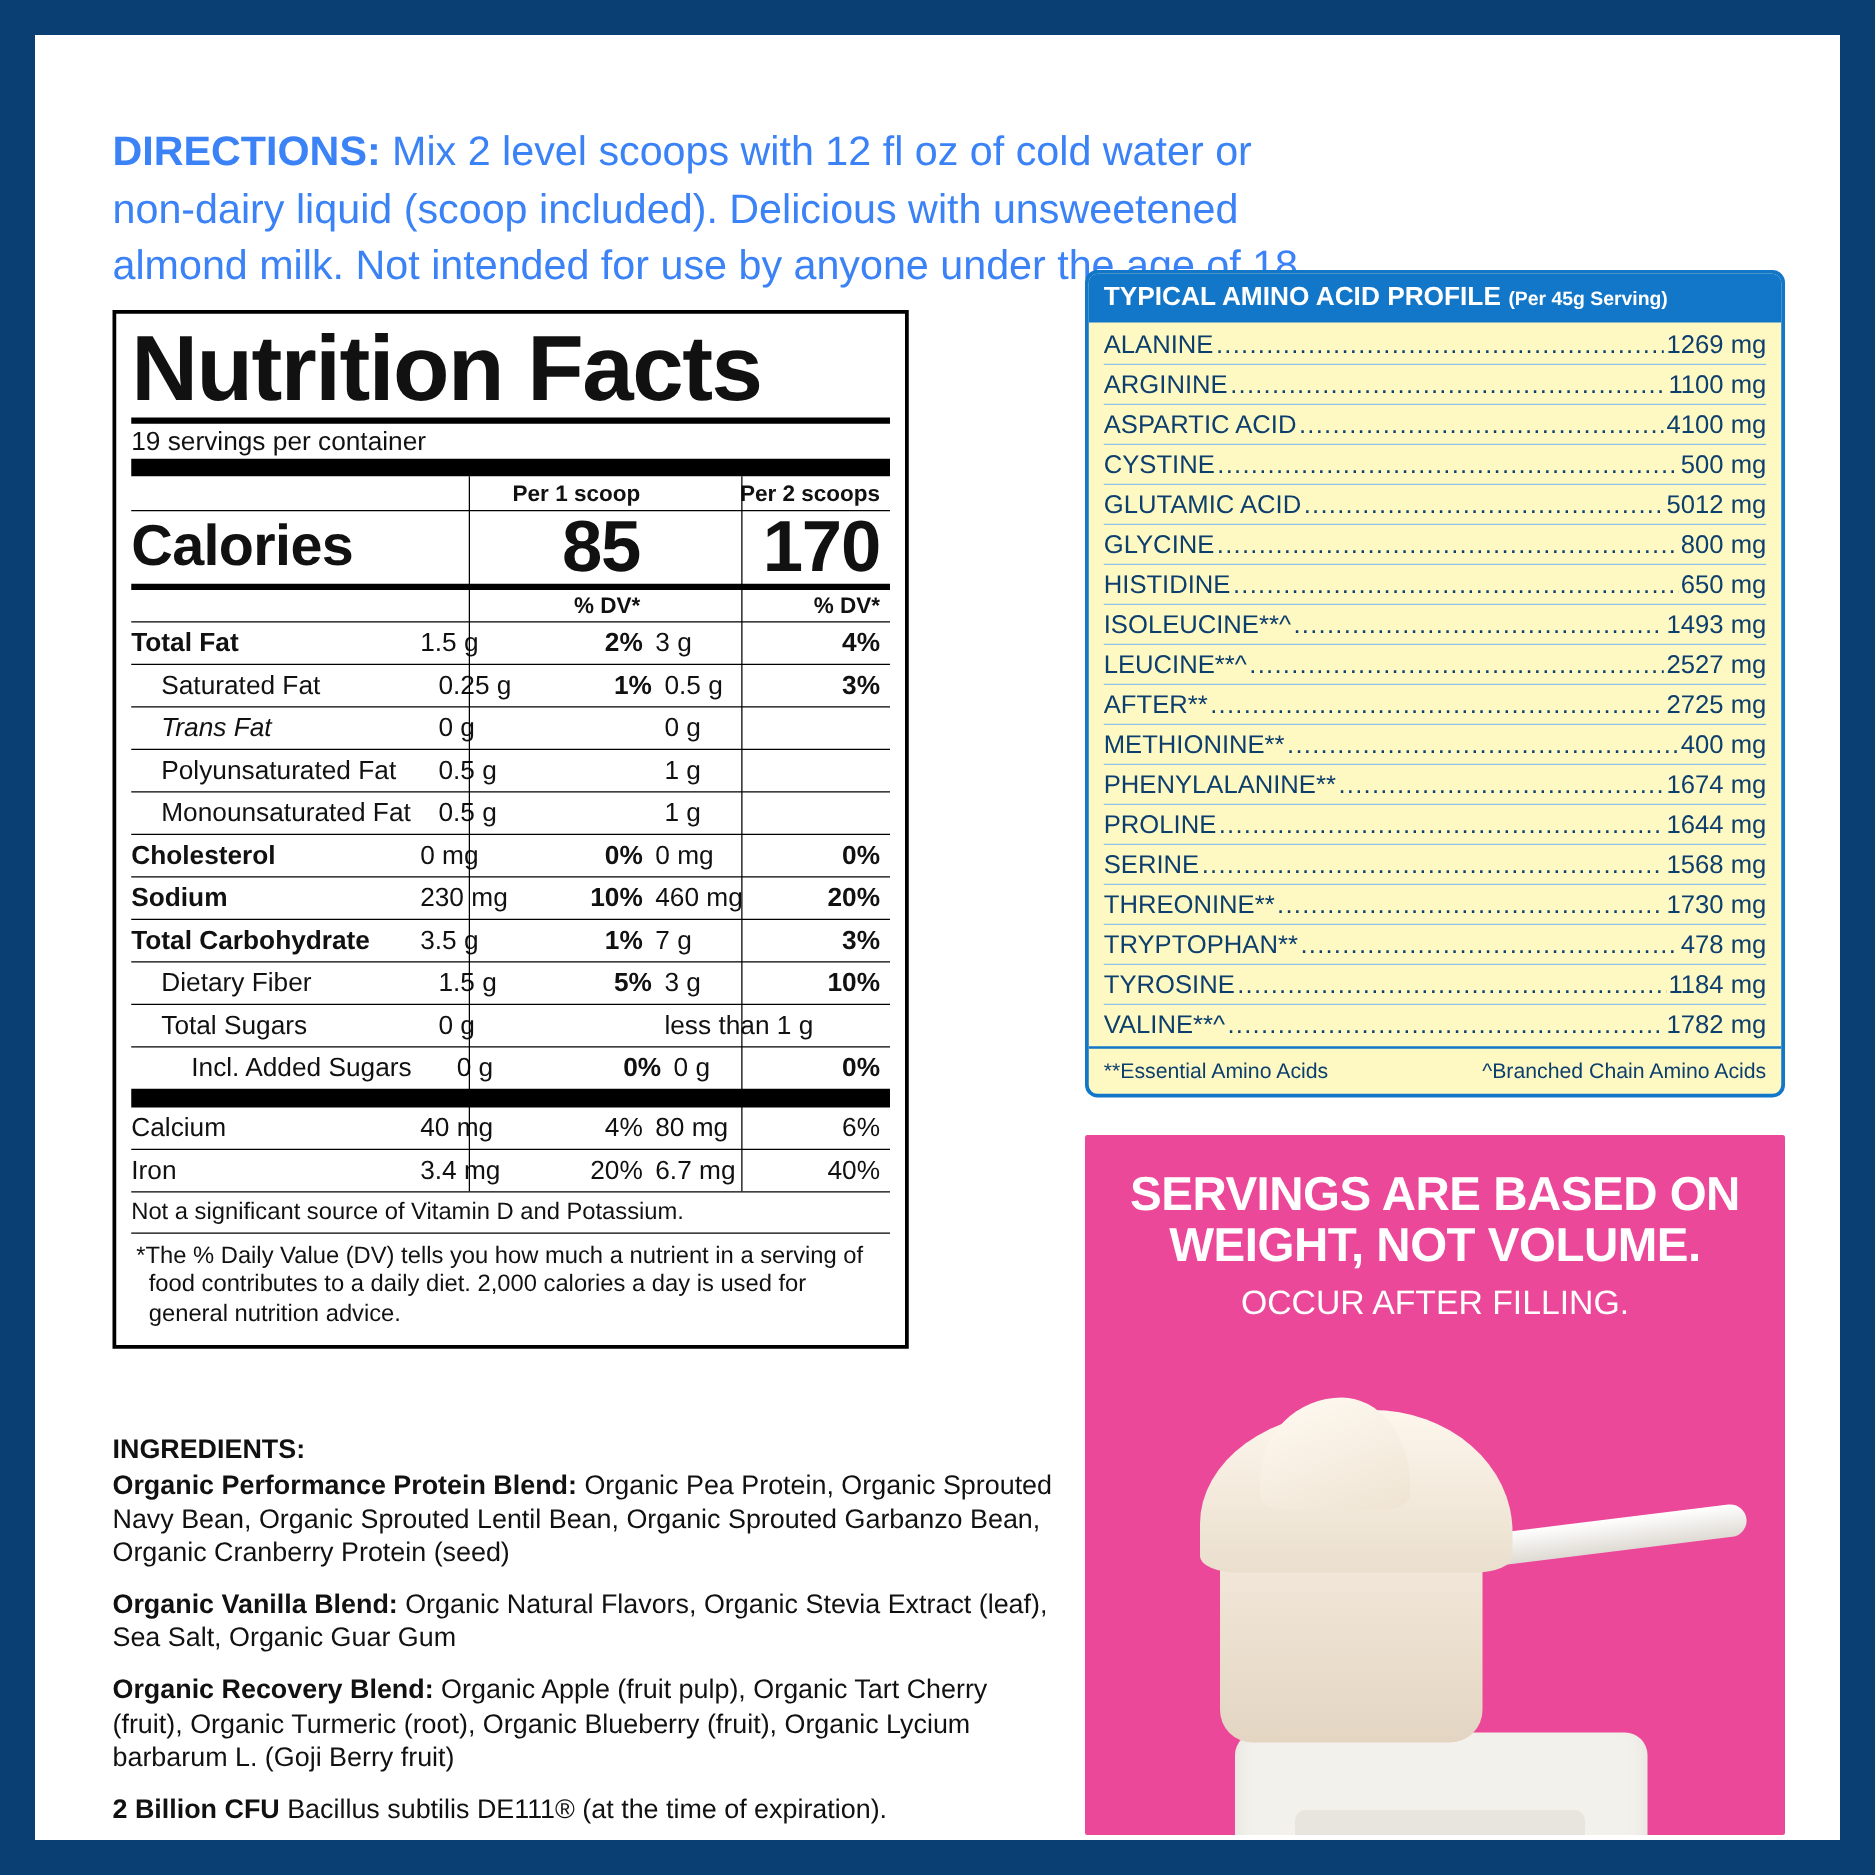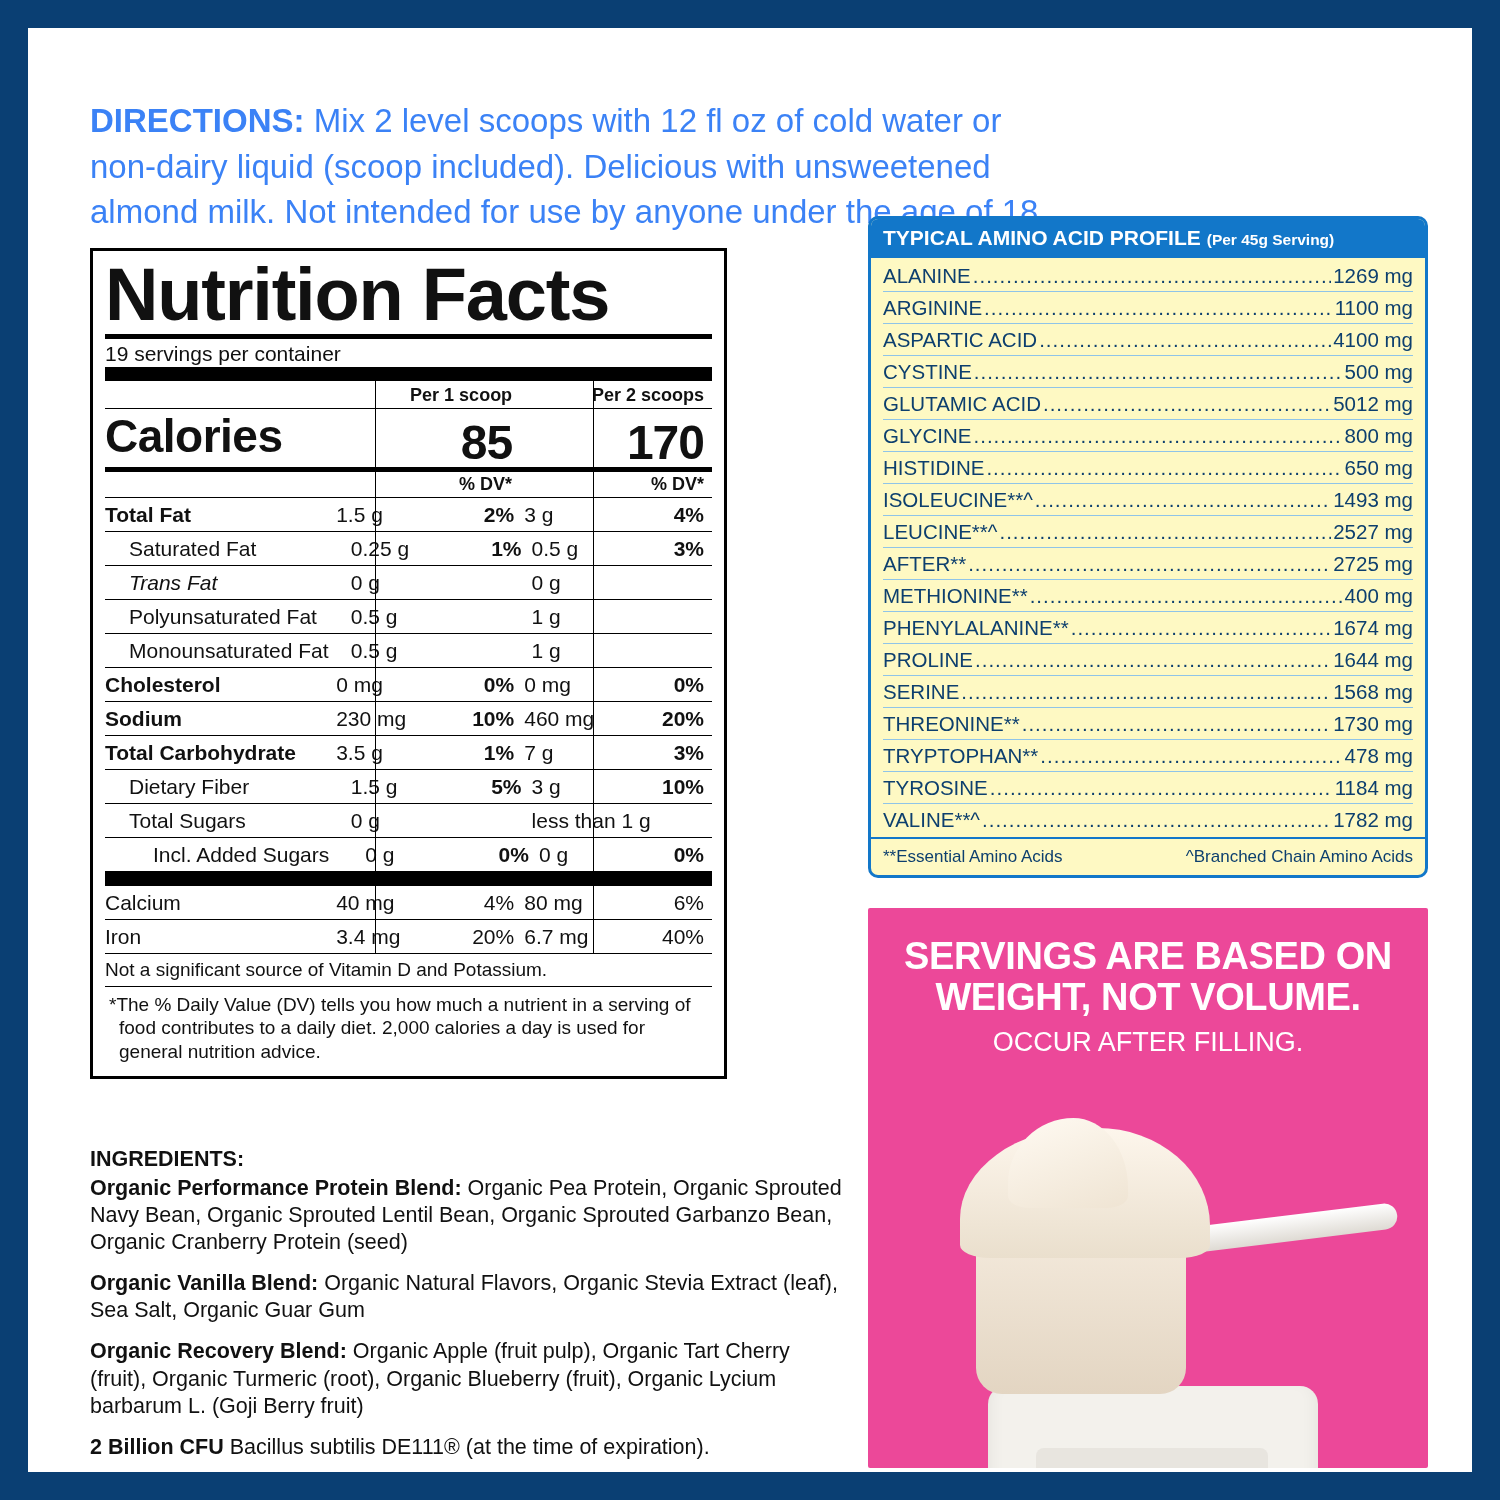--- a/index.html
+++ b/index.html
@@ -89,21 +89,21 @@
   .cal-word {
     width: 270px;
     font-size: 46px;
     font-weight: bold;
     letter-spacing: -0.5px;
     padding-bottom: 4px;
   }
   .cal-num {
     width: 218px;
     text-align: right;
-    font-size: 48px;
+    font-size: 58px;
     font-weight: bold;
     letter-spacing: -1px;
     padding-right: 10px;
     line-height: 1;
   }
   .cal-num.two { padding-right: 8px; }
 
   .dv-row {
     display: flex;
     font-size: 18px;

